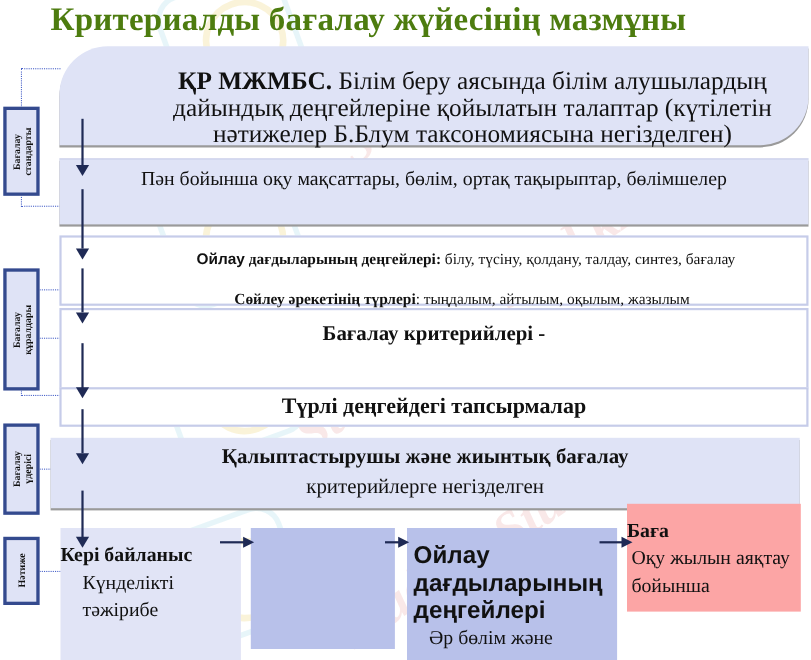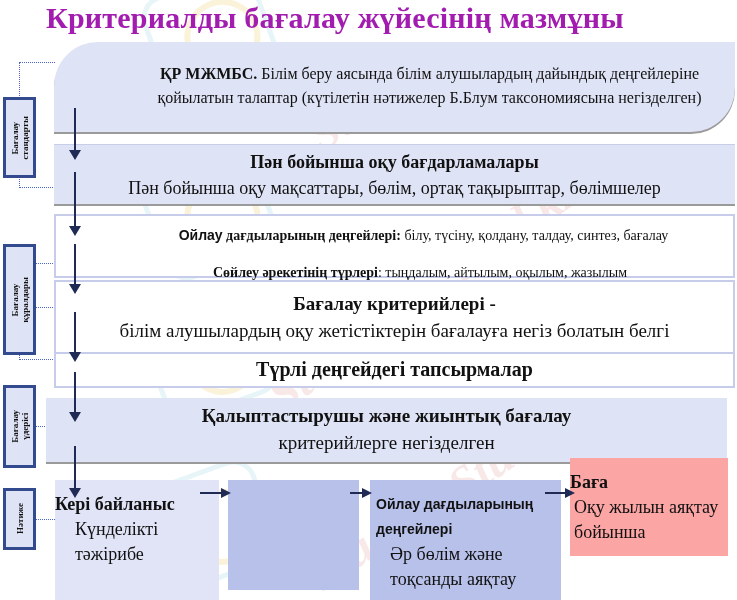--- a/index.html
+++ b/index.html
@@ -1,21 +1,21 @@
 <!DOCTYPE html>
 <html><head>
   <meta charset="utf-8">
   <style>
     * { box-sizing: border-box; margin: 0; padding: 0; }
     html, body { width: 737px; height: 600px; overflow: hidden; background: #ffffff; }
     body { position: relative; font-family: "Liberation Serif", "DejaVu Serif", serif; color: #111; }
 
     .title {
       position: absolute; left: 46px; top: 0px; width: 660px; height: 38px;
-      font-size: 30px; font-weight: bold; color: #a21caf; letter-spacing: 0.2px;
+      font-size: 30px; font-weight: bold; color: #4d7c0f; letter-spacing: 0.2px;
       line-height: 36px; white-space: nowrap;
     }
 
     
     .wm { position: absolute; pointer-events: none; }
     .wm-text { color: rgba(210, 90, 90, 0.14); font-size: 48px; font-style: italic; font-weight: bold; transform: rotate(-35deg); white-space: nowrap; }
     .wm-logo { width: 120px; height: 110px; border: 5px solid rgba(120, 200, 220, 0.18); border-radius: 24px; transform: rotate(-20deg); }
     .wm-logo::after { content: ""; position: absolute; left: 28px; top: 18px; width: 64px; height: 64px; border-radius: 50%; border: 6px solid rgba(230, 200, 80, 0.22); }
 
     
@@ -29,21 +29,21 @@
       font-size: 9px; font-weight: bold; color: #111; text-align: center; line-height: 10px; white-space: pre-line;
     }
     .dotline { position: absolute; border-color: #4a63c9; border-style: dotted; border-width: 0; }
 
     
     .box { position: absolute; text-align: center; }
     .box-std {
       left: 54px; top: 42px; width: 681px; height: 90px;
       background: #dfe3f6; border-radius: 44px 0 44px 0;
       box-shadow: 0 2px 0 #9a9a9a;
-      padding: 20px 20px 8px 90px; font-size: 16px; line-height: 24px;
+      padding: 20px 20px 8px 90px; font-size: 23px; line-height: 24px;
     }
     .box-prog {
       left: 54px; top: 144px; width: 681px; height: 60px;
       background: #dfe3f6; box-shadow: 0 2px 0 #9a9a9a; border-top: 1px solid #c8cde8;
       padding-top: 4px; font-size: 18px; line-height: 26px;
     }
     .box-white {
       background: #ffffff; border: 2px solid #c6cce9;
     }
     .box-think {
@@ -70,21 +70,21 @@
 
     .bold { font-weight: bold; }
     .sans { font-family: "Liberation Sans", "DejaVu Sans", sans-serif; }
 
     
     .bbox { position: absolute; font-size: 18px; line-height: 25px; padding-top: 12px; }
     .bb-feedback { left: 55px; top: 480px; width: 164px; height: 120px; background: #e1e4f6; }
     .bb-points { left: 228px; top: 480px; width: 131px; height: 110px; background: #b8c1ea; }
     .bb-levels { left: 370px; top: 480px; width: 191px; height: 120px; background: #b8c1ea; }
     .bb-grade { left: 570px; top: 458px; width: 158px; height: 98px; background: #fca5a5; }
-    .bb-levels .sans { font-size: 14px; line-height: 25px; }
+    .bb-levels .sans { font-size: 22px; line-height: 25px; }
 
     
     .vline { position: absolute; left: 74px; width: 2px; background: #1f2a55; }
     .ahead { position: absolute; left: 69px; width: 0; height: 0; border-left: 6px solid transparent; border-right: 6px solid transparent; border-top: 10px solid #1f2a55; }
     .hline { position: absolute; height: 2px; background: #1f2a55; }
     .rhead { position: absolute; width: 0; height: 0; border-top: 5px solid transparent; border-bottom: 5px solid transparent; border-left: 10px solid #1f2a55; }
   </style>
 </head>
 <body>
 
@@ -122,32 +122,30 @@
 </div>
 <div class="side-label" style="top:488px; height:62px;">
   <span>Нәтиже</span>
 </div>
 
 <div class="box box-std">
   <span class="bold">ҚР МЖМБС.</span><span> Білім беру аясында білім алушылардың дайындық деңгейлеріне қойылатын талаптар  (күтілетін нәтижелер Б.Блум таксономиясына негізделген)</span>
 </div>
 
 <div class="box box-prog">
-  <div class="bold">Пән бойынша оқу бағдарламалары</div>
   <div>Пән бойынша оқу мақсаттары, бөлім, ортақ тақырыптар, бөлімшелер</div>
 </div>
 
 <div class="box box-white box-think">
   <span class="bold sans">Ойлау</span><span class="bold"> дағдыларының деңгейлері:</span><span> білу, түсіну, қолдану, талдау, синтез, бағалау</span>
 </div>
 
 <div class="box box-white box-crit">
   <div style="height:6px;"></div>
   <div class="bold">Бағалау критерийлері  -</div>
-  <div style="padding:0 20px; line-height:26px;">білім алушылардың оқу жетістіктерін бағалауға негіз болатын белгі</div>
 </div>
 
 <div class="speech-line">
   <span class="bold">Сөйлеу әрекетінің түрлері</span><span>: тыңдалым, айтылым, оқылым, жазылым</span>
 </div>
 
 <div class="box box-white box-tasks">
   <span>Түрлі деңгейдегі тапсырмалар</span>
 </div>
 

